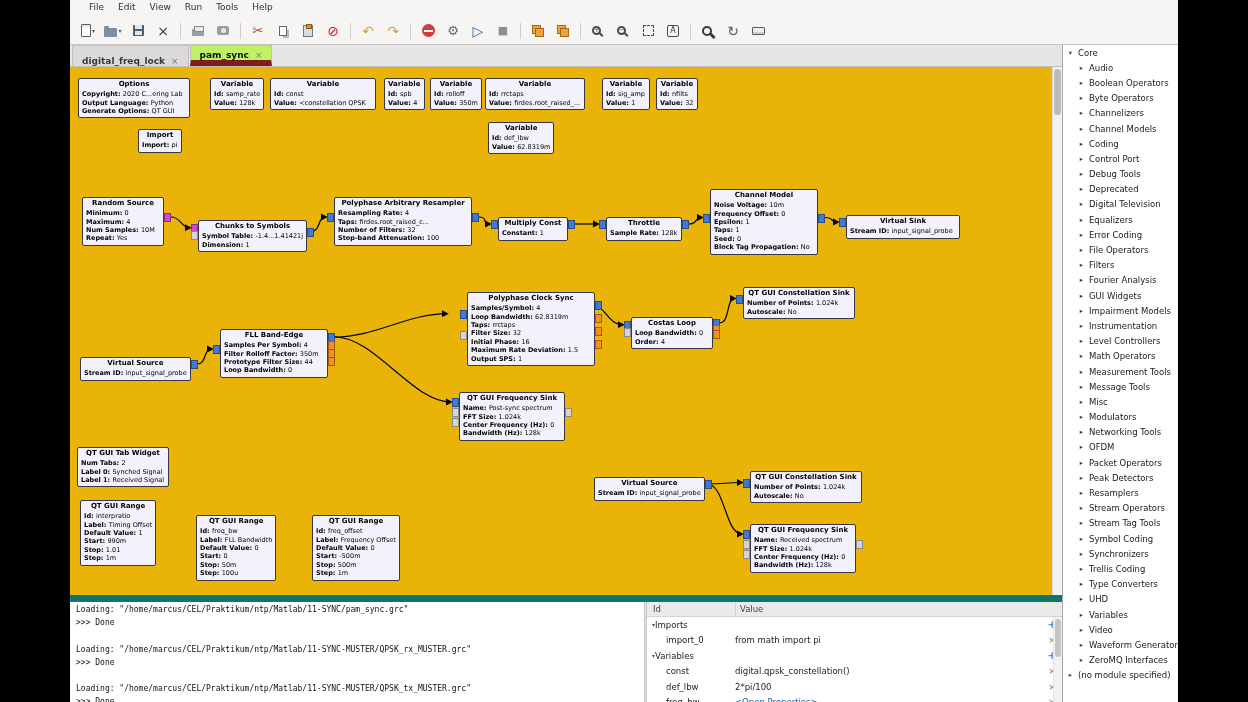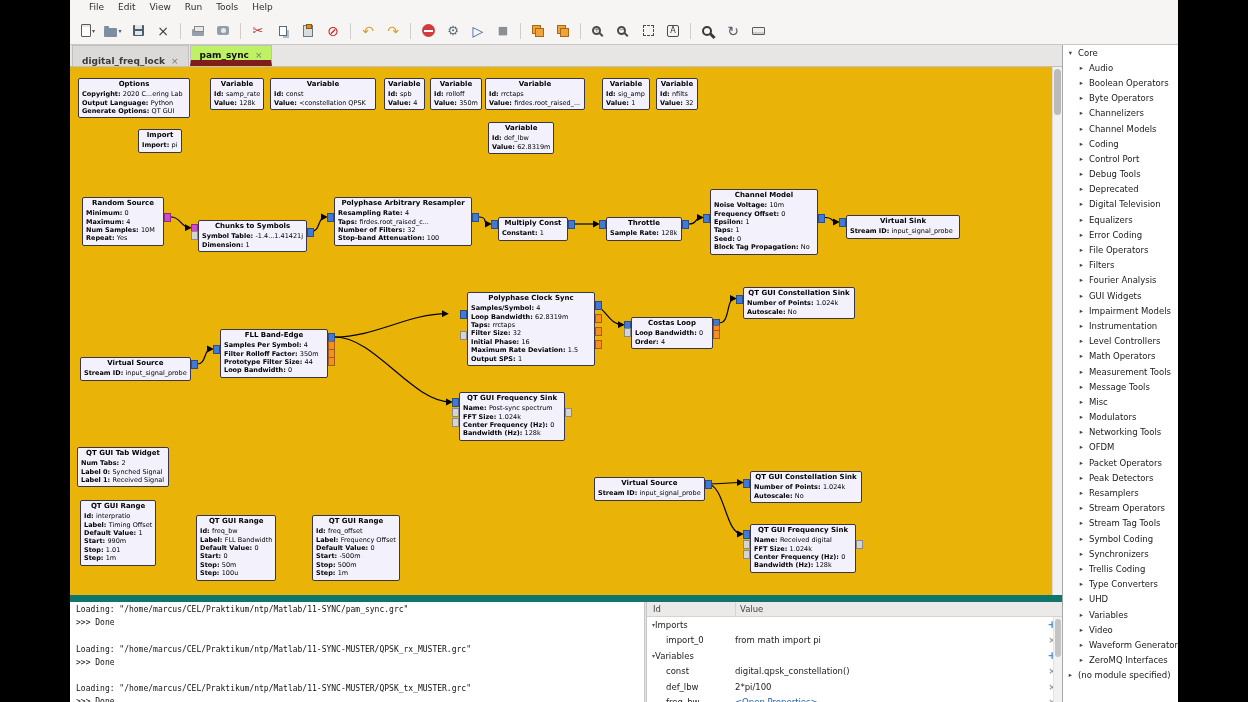--- a/index.html
+++ b/index.html
@@ -418,21 +418,21 @@
               <span class="port" style="background: rgb(64, 121, 214); right: -8px; top: 2px;"></span>
             </div>
             <div class="block" style="left: 680px; top: 404px; min-width: 112px;">
               <div class="bt">QT GUI Constellation Sink</div>
               <div class="bp"><span class="pk">Number of Points</span><span class="pv">1.024k</span></div>
               <div class="bp"><span class="pk">Autoscale</span><span class="pv">No</span></div>
               <span class="port" style="background: rgb(64, 121, 214); left: -8px; top: 6.5px;"></span>
             </div>
             <div class="block" style="left: 680px; top: 457px; min-width: 106px;">
               <div class="bt">QT GUI Frequency Sink</div>
-              <div class="bp"><span class="pk">Name</span><span class="pv">Received digital</span></div>
+              <div class="bp"><span class="pk">Name</span><span class="pv">Received spectrum</span></div>
               <div class="bp"><span class="pk">FFT Size</span><span class="pv">1.024k</span></div>
               <div class="bp"><span class="pk">Center Frequency (Hz)</span><span class="pv">0</span></div>
               <div class="bp"><span class="pk">Bandwidth (Hz)</span><span class="pv">128k</span></div>
               <span class="port" style="background: rgb(64, 121, 214); left: -8px; top: 5px;"></span>
               <span class="port" style="background: rgb(212, 212, 212); left: -8px; top: 15px;"></span>
               <span class="port" style="background: rgb(212, 212, 212); left: -8px; top: 25px;"></span>
               <span class="port" style="background: rgb(212, 212, 212); right: -8px; top: 15px;"></span>
             </div>
           </div>
         <div class="vscroll">

